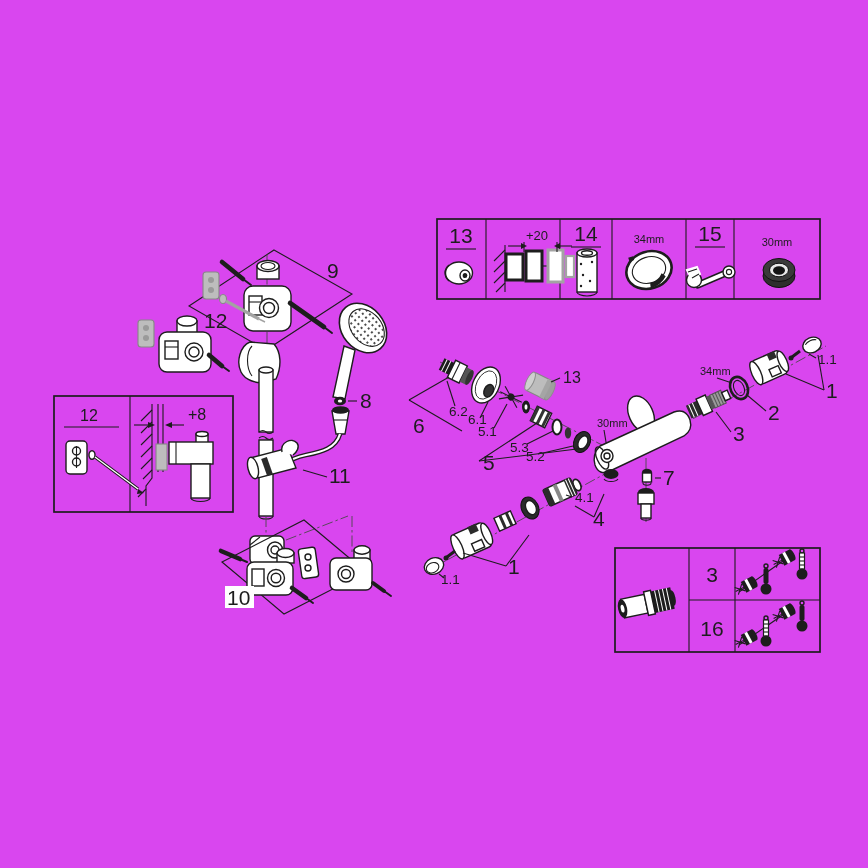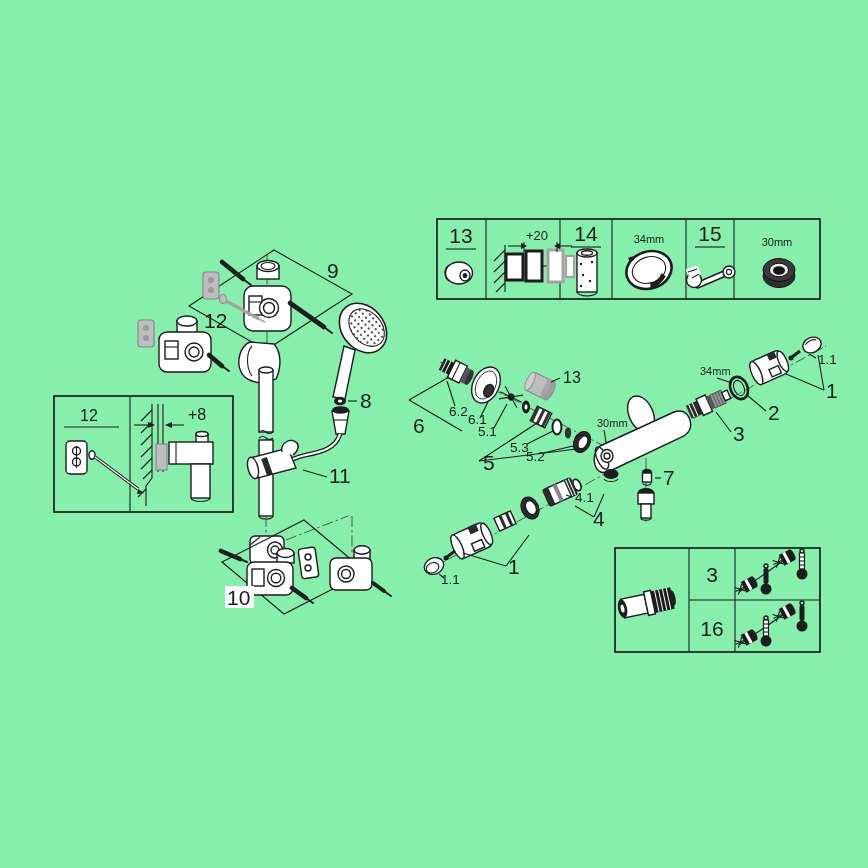--- a/index.html
+++ b/index.html
@@ -1,16 +1,16 @@
 <!DOCTYPE html>
 <html><head>
 <meta charset="utf-8">
 <style>
   html,body{margin:0;padding:0;background:#ffffff;}
-  .canvas{position:relative;width:868px;height:868px;background:#86efac;overflow:hidden;}
+  .canvas{position:relative;width:868px;height:868px;background:#d946ef;overflow:hidden;}
   svg{display:block;}
   .t1{font-family:"Liberation Sans",sans-serif;font-size:21px;fill:#1d1d1d;}
   .t2{font-family:"Liberation Sans",sans-serif;font-size:13.5px;fill:#1d1d1d;}
   .t3{font-family:"Liberation Sans",sans-serif;font-size:11px;fill:#1d1d1d;}
   .t4{font-family:"Liberation Sans",sans-serif;font-size:13px;fill:#1d1d1d;}
   .t5{font-family:"Liberation Sans",sans-serif;font-size:16px;fill:#1d1d1d;}
   .s{stroke:#1d1d1d;stroke-width:1.4;fill:#ffffff;}
   .sn{stroke:#1d1d1d;stroke-width:1.4;fill:none;}
   .ln{stroke:#1d1d1d;stroke-width:1.1;fill:none;}
   .thk{stroke:#1d1d1d;stroke-width:1.7;fill:none;}

